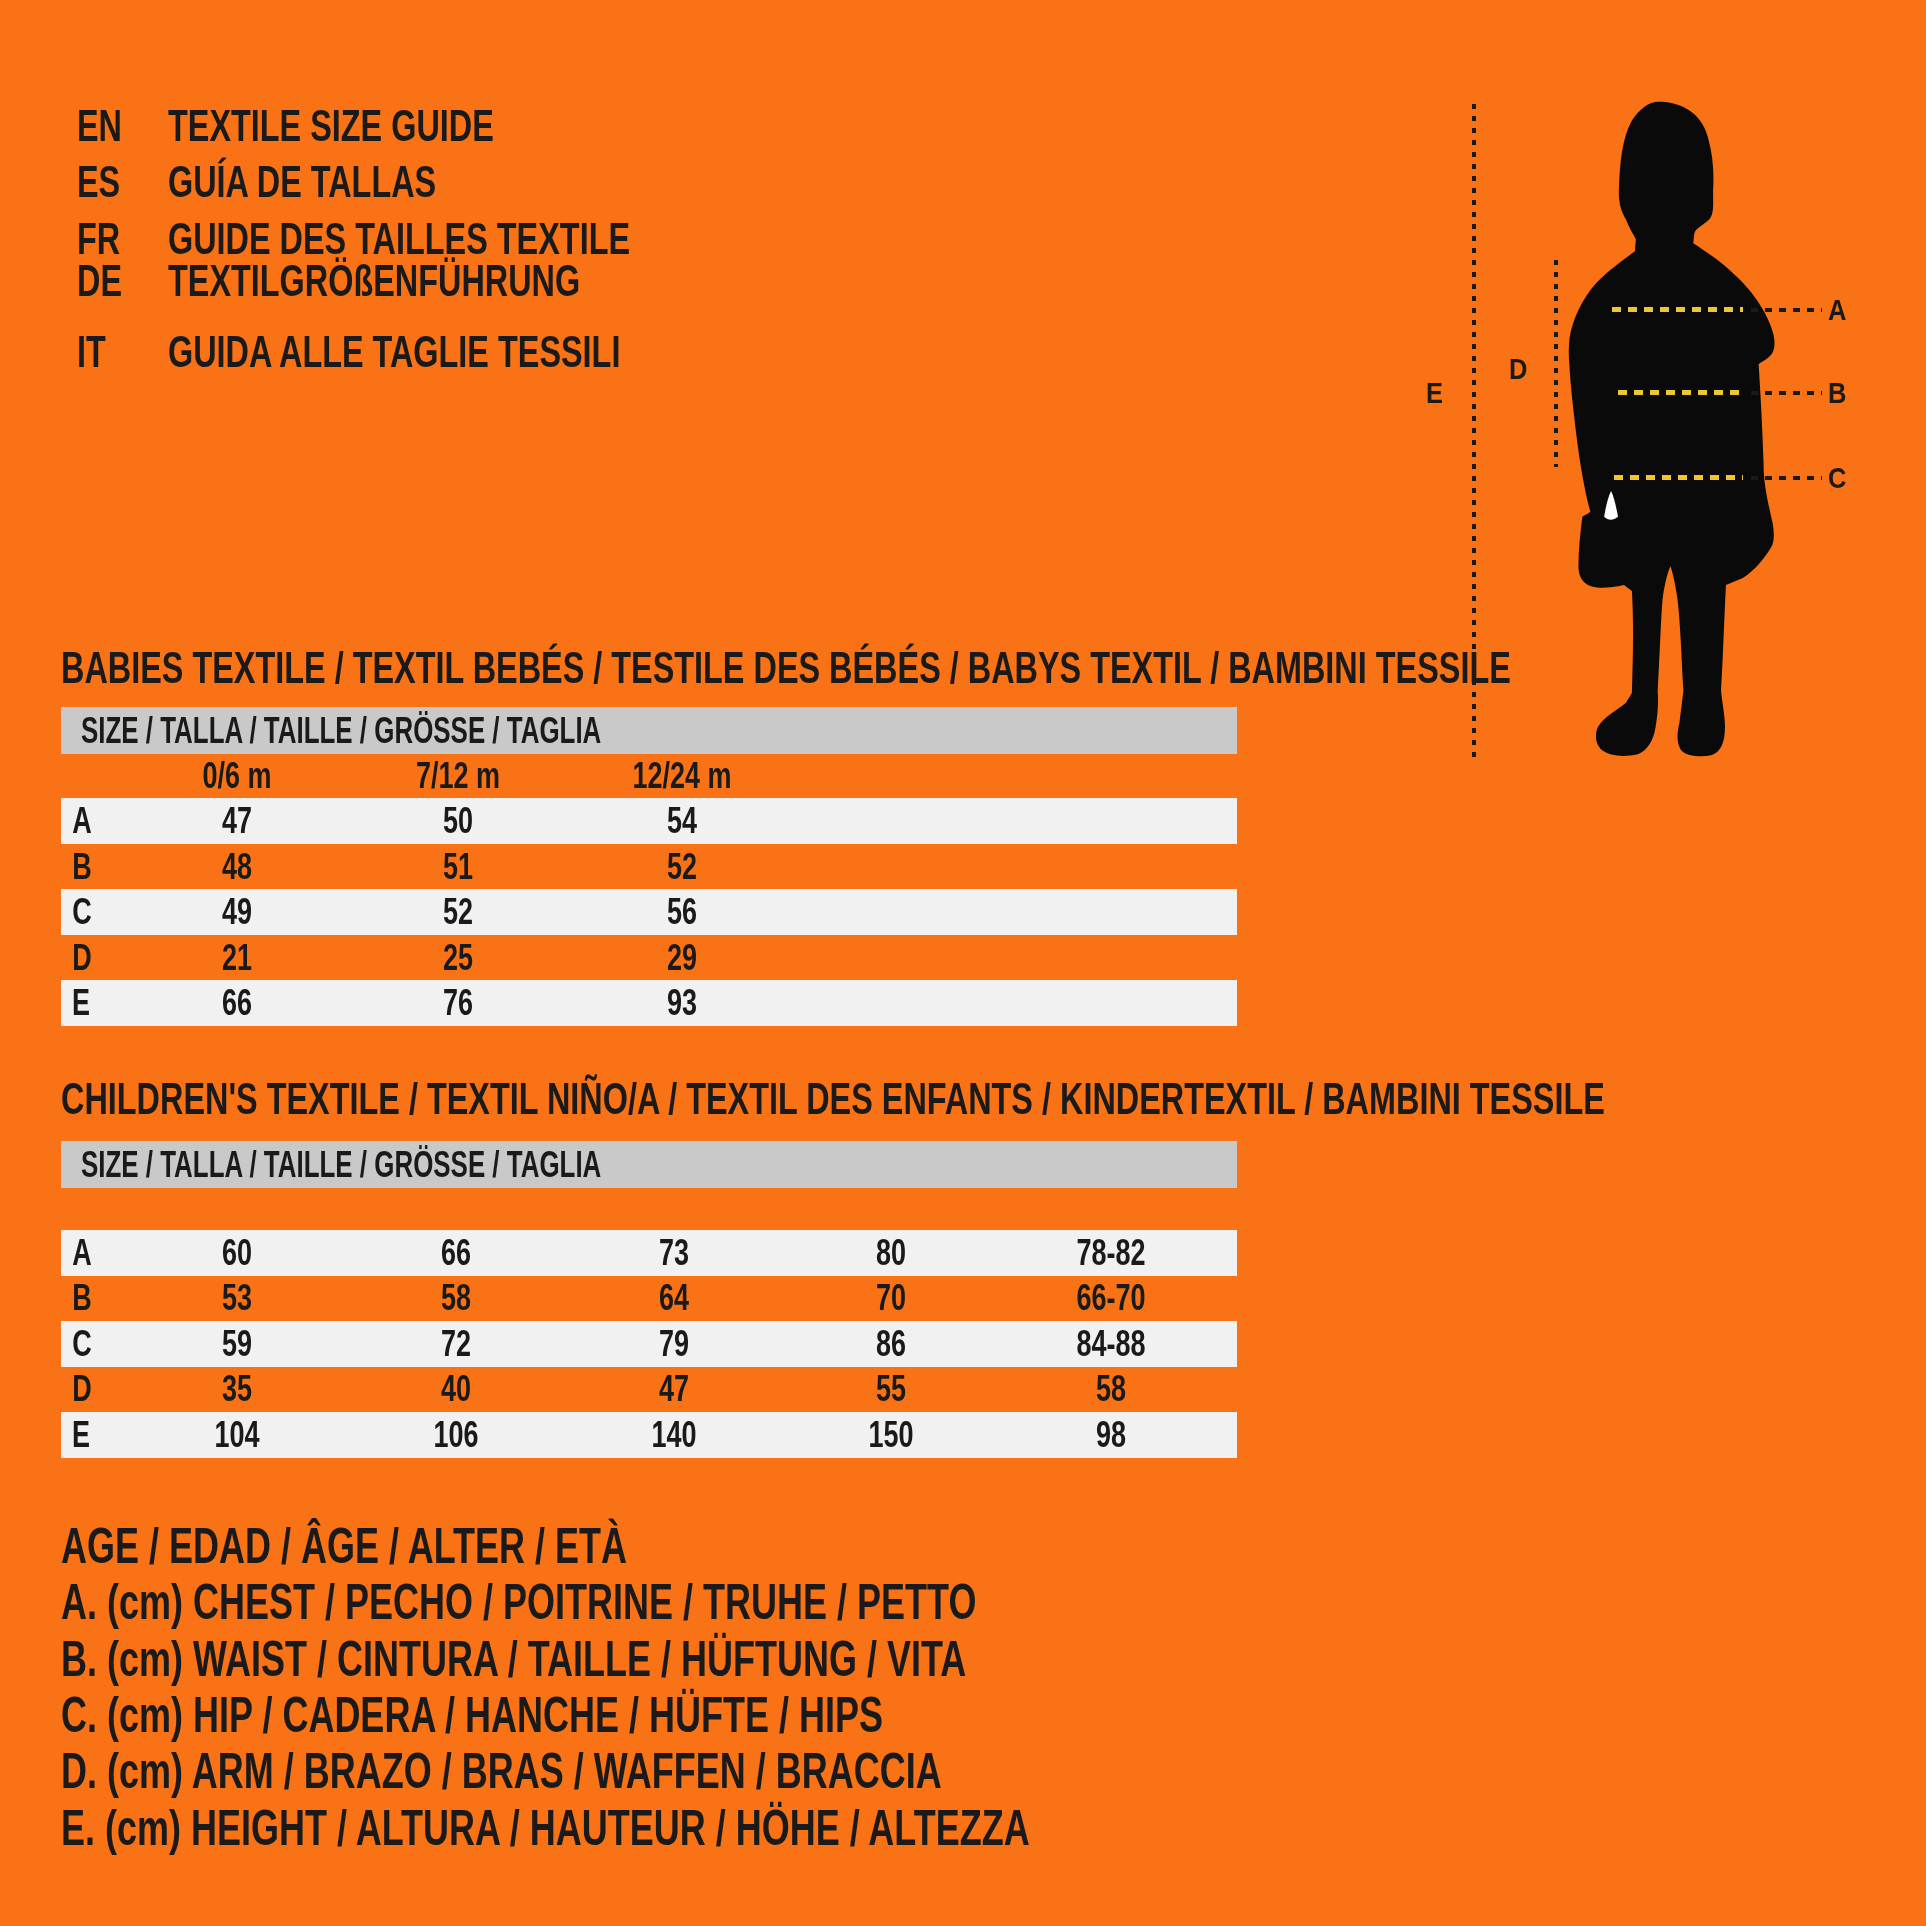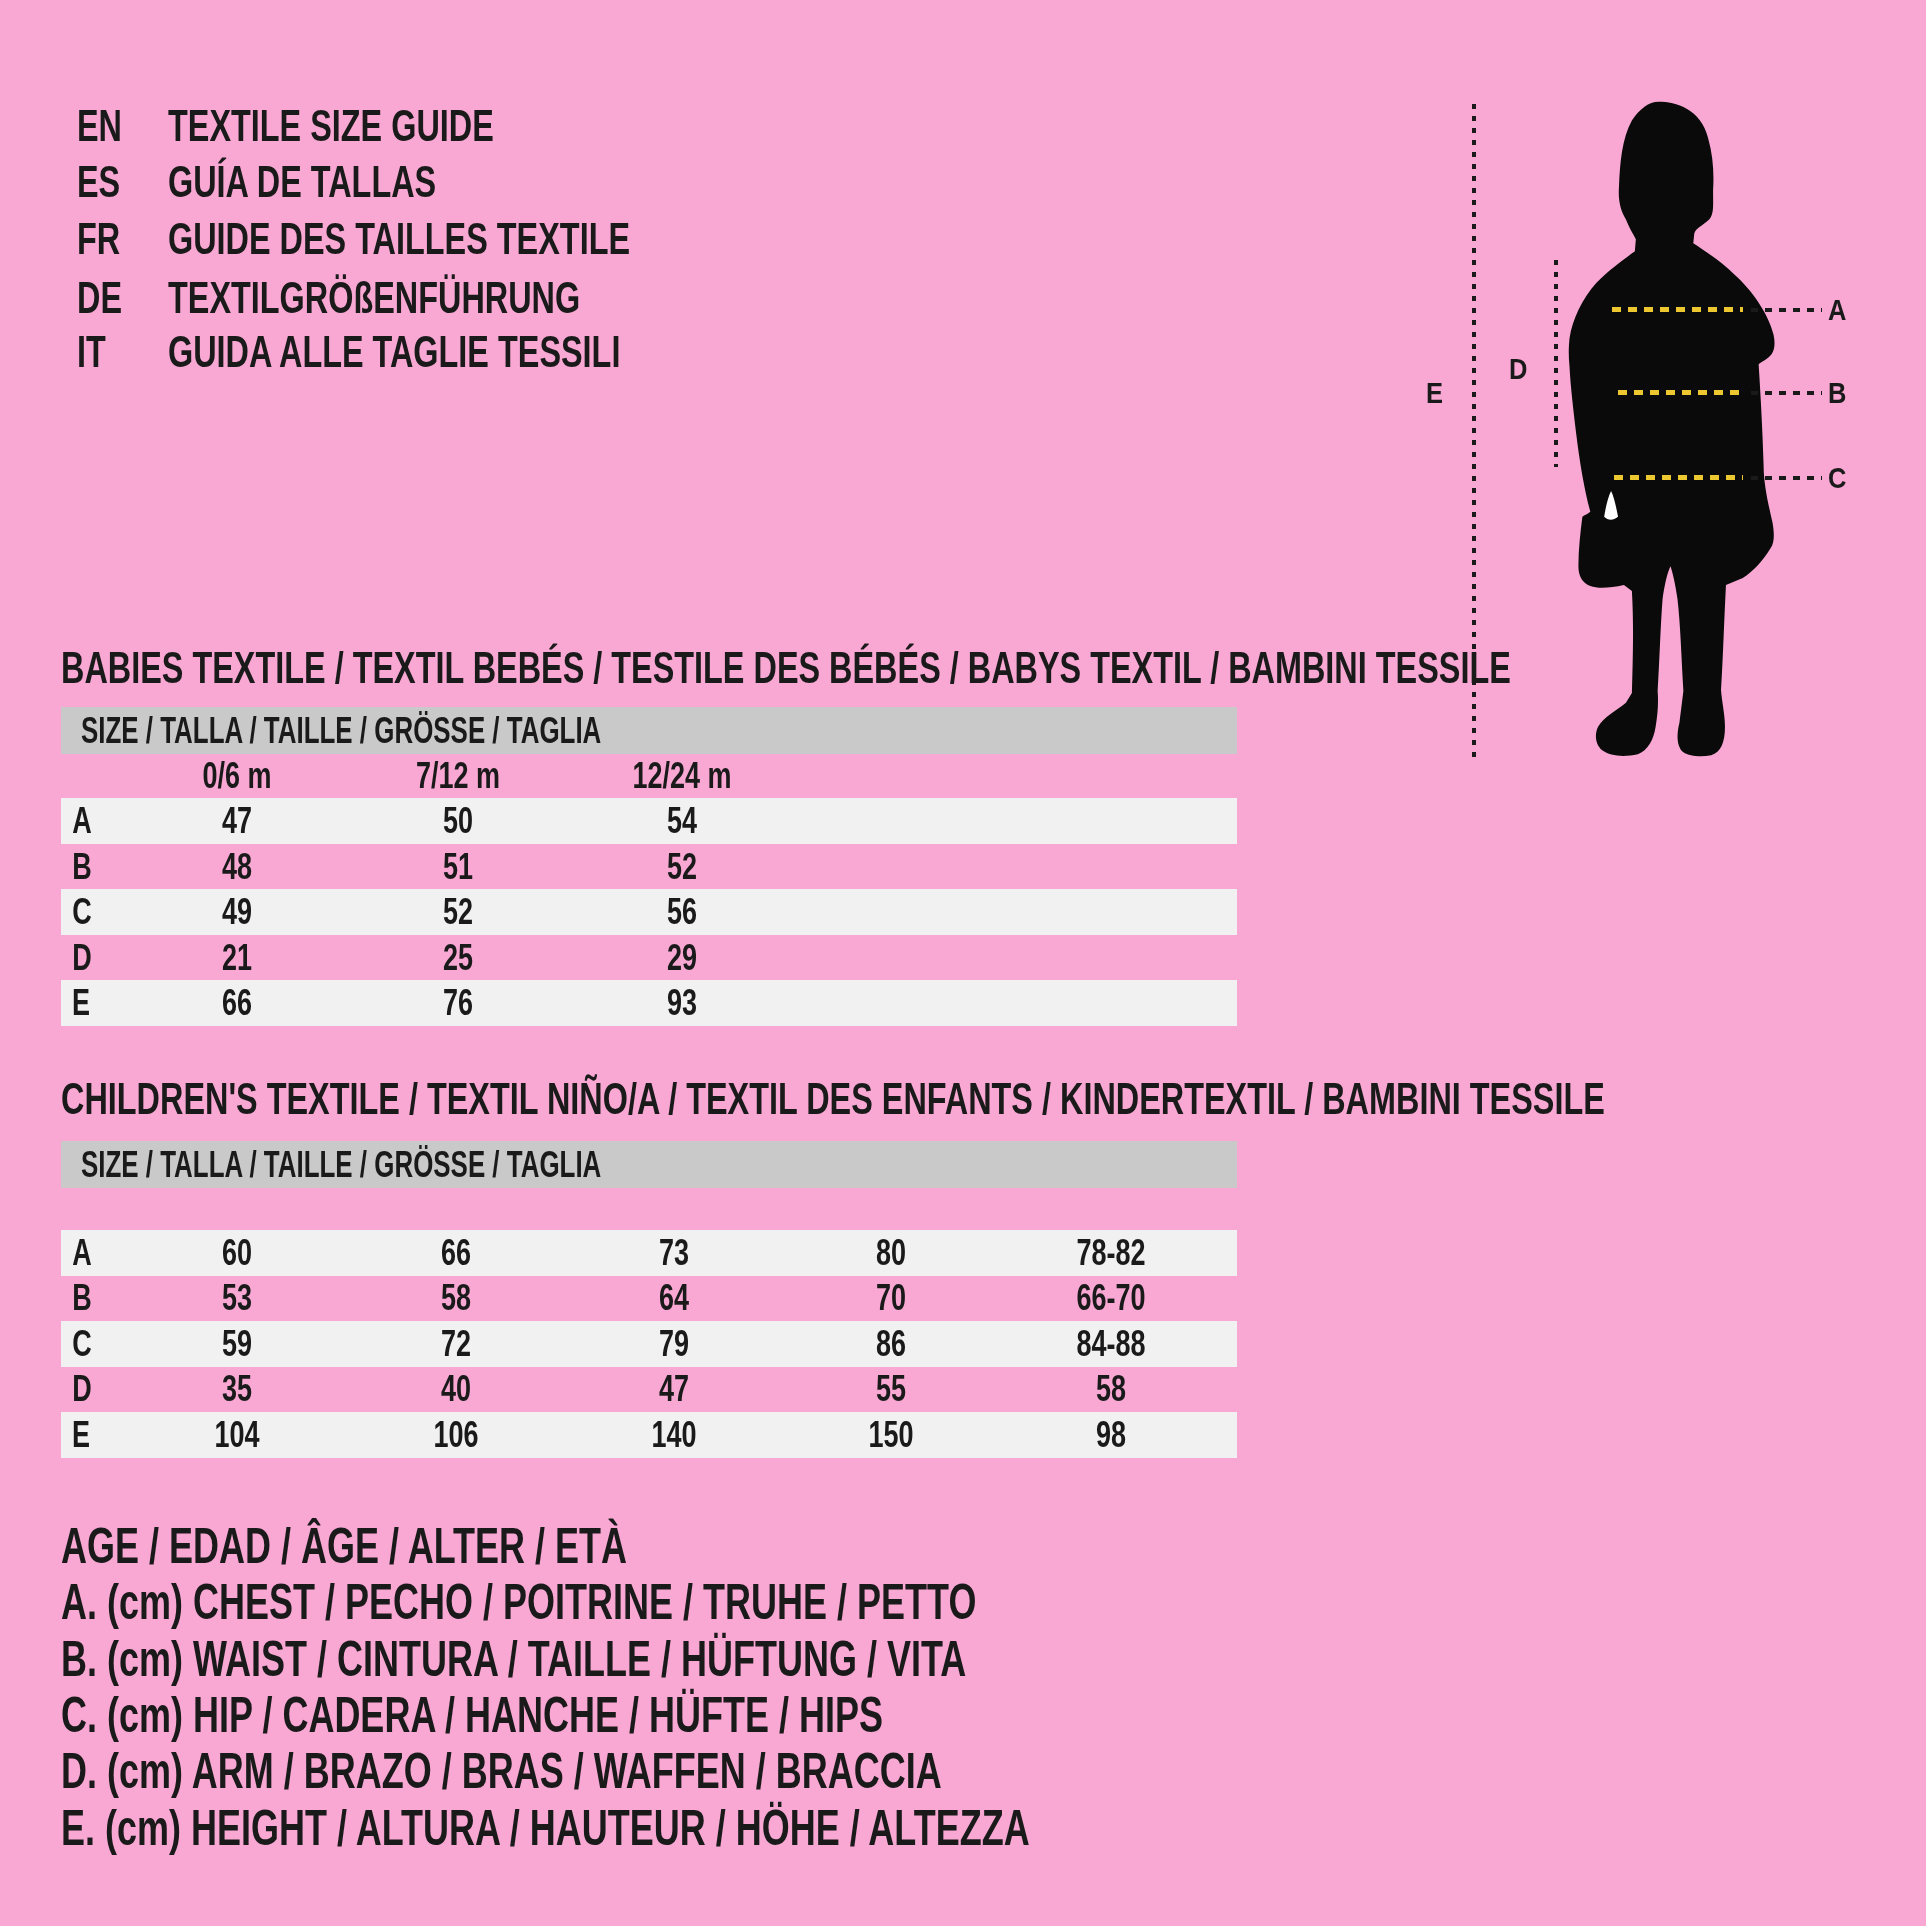--- a/index.html
+++ b/index.html
@@ -1,16 +1,16 @@
 <!DOCTYPE html>
 <html><head>
 <meta charset="utf-8">
 <style>
   html,body{margin:0;padding:0;background:#fff;}
-  #canvas{position:relative;width:1927px;height:1927px;background:#f9a8d4;overflow:hidden;
+  #canvas{position:relative;width:1927px;height:1927px;background:#f97316;overflow:hidden;
           font-family:"Liberation Sans",sans-serif;color:#1a1a1a;}
   
   .cd{display:inline-block;transform:scaleX(0.72);transform-origin:0 50%;white-space:nowrap;}
   .cdc{display:inline-block;transform:scaleX(0.75);transform-origin:50% 50%;white-space:nowrap;}
   .cdl{display:inline-block;transform:scaleX(0.85);transform-origin:0 50%;white-space:nowrap;}
 
   
   .hline{position:absolute;left:0;height:56px;line-height:56px;font-size:45px;font-weight:700;width:891px;}
   .hcode{position:absolute;left:77px;}
   .htitle{position:absolute;left:168px;}
@@ -51,21 +51,21 @@
       <span class="htitle cd">TEXTILE SIZE GUIDE</span>
     </div>
     <div class="hline" style="top:154px">
       <span class="hcode cd">ES</span>
       <span class="htitle cd">GUÍA DE TALLAS</span>
     </div>
     <div class="hline" style="top:211px">
       <span class="hcode cd">FR</span>
       <span class="htitle cd">GUIDE DES TAILLES TEXTILE</span>
     </div>
-    <div class="hline" style="top:270px">
+    <div class="hline" style="top:253px">
       <span class="hcode cd">DE</span>
       <span class="htitle cd">TEXTILGRÖßENFÜHRUNG</span>
     </div>
     <div class="hline" style="top:324px">
       <span class="hcode cd">IT</span>
       <span class="htitle cd">GUIDA ALLE TAGLIE TESSILI</span>
     </div>
   </div>
 
   <div id="figure">

